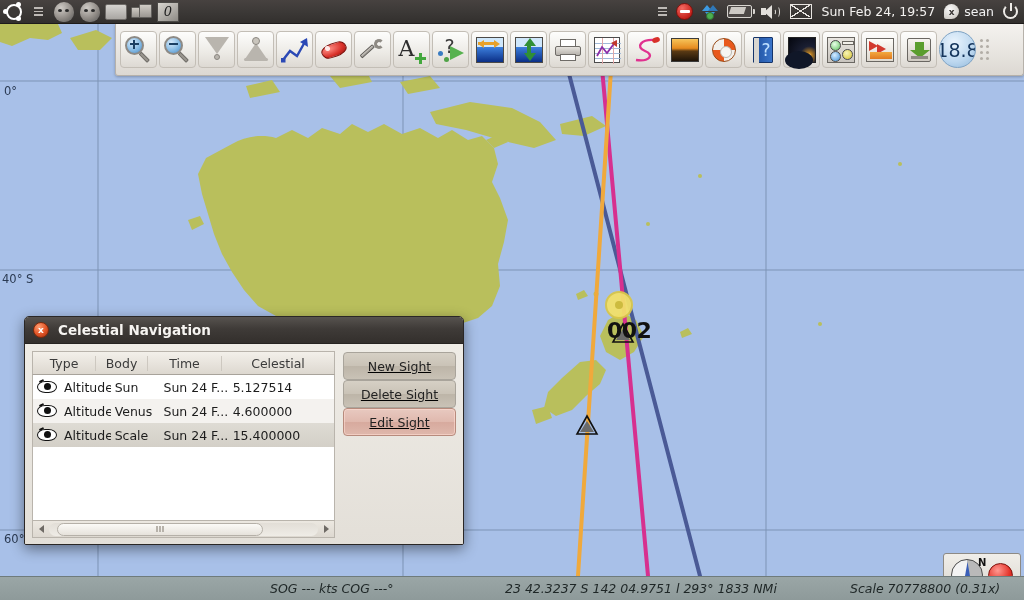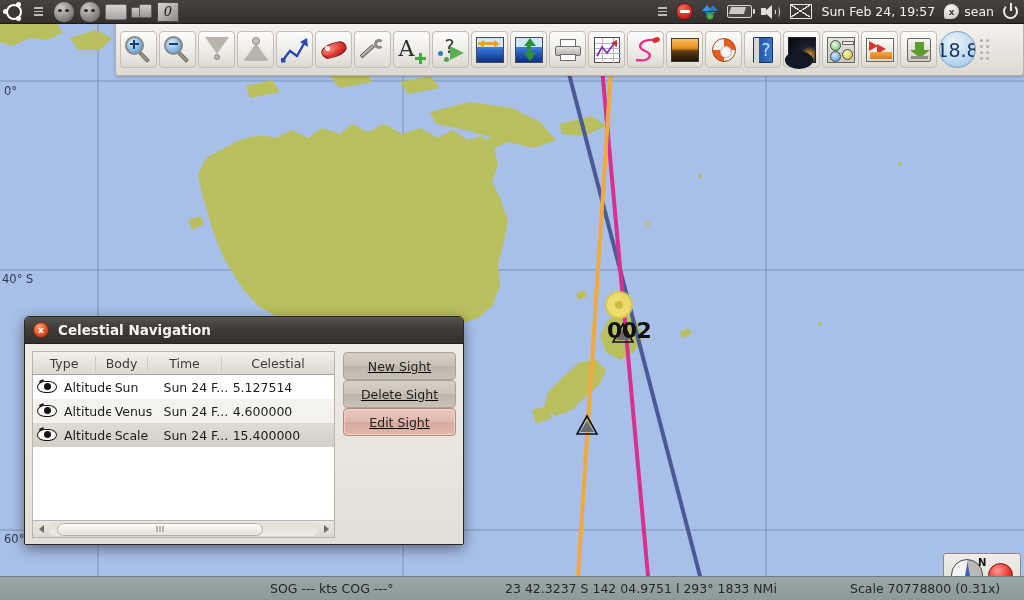--- a/index.html
+++ b/index.html
@@ -246,21 +246,21 @@
   .cmp-dot{width:25px;height:25px;border-radius:50%;
     background:radial-gradient(circle at 38% 28%,#ff9a92 0%,#e5342b 55%,#9e120c 100%);
     border:1px solid #7c100b;}
 
   
   #statusbar{
     position:absolute;left:0;bottom:0;width:1024px;height:24px;
     background:linear-gradient(#9aa6a6,#8e9a9a);
     border-top:1px solid #6f7b7b;
     display:flex;align-items:center;color:#1e2626;font-size:12.5px;
-    font-family:"DejaVu Sans",sans-serif; z-index:40;
+    font-family:"DejaVu Sans",sans-serif; z-index:40;font-style:italic;
   }
   .sb-seg{white-space:nowrap;}
   .sb-sog{position:absolute;left:270px;}
   .sb-pos{position:absolute;left:505px;}
   .sb-scale{position:absolute;left:850px;}
 
   
   #cn-dialog{
     position:absolute;left:24px;top:316px;width:440px;height:229px;z-index:45;
     box-shadow:0 4px 14px rgba(0,0,0,.45);

